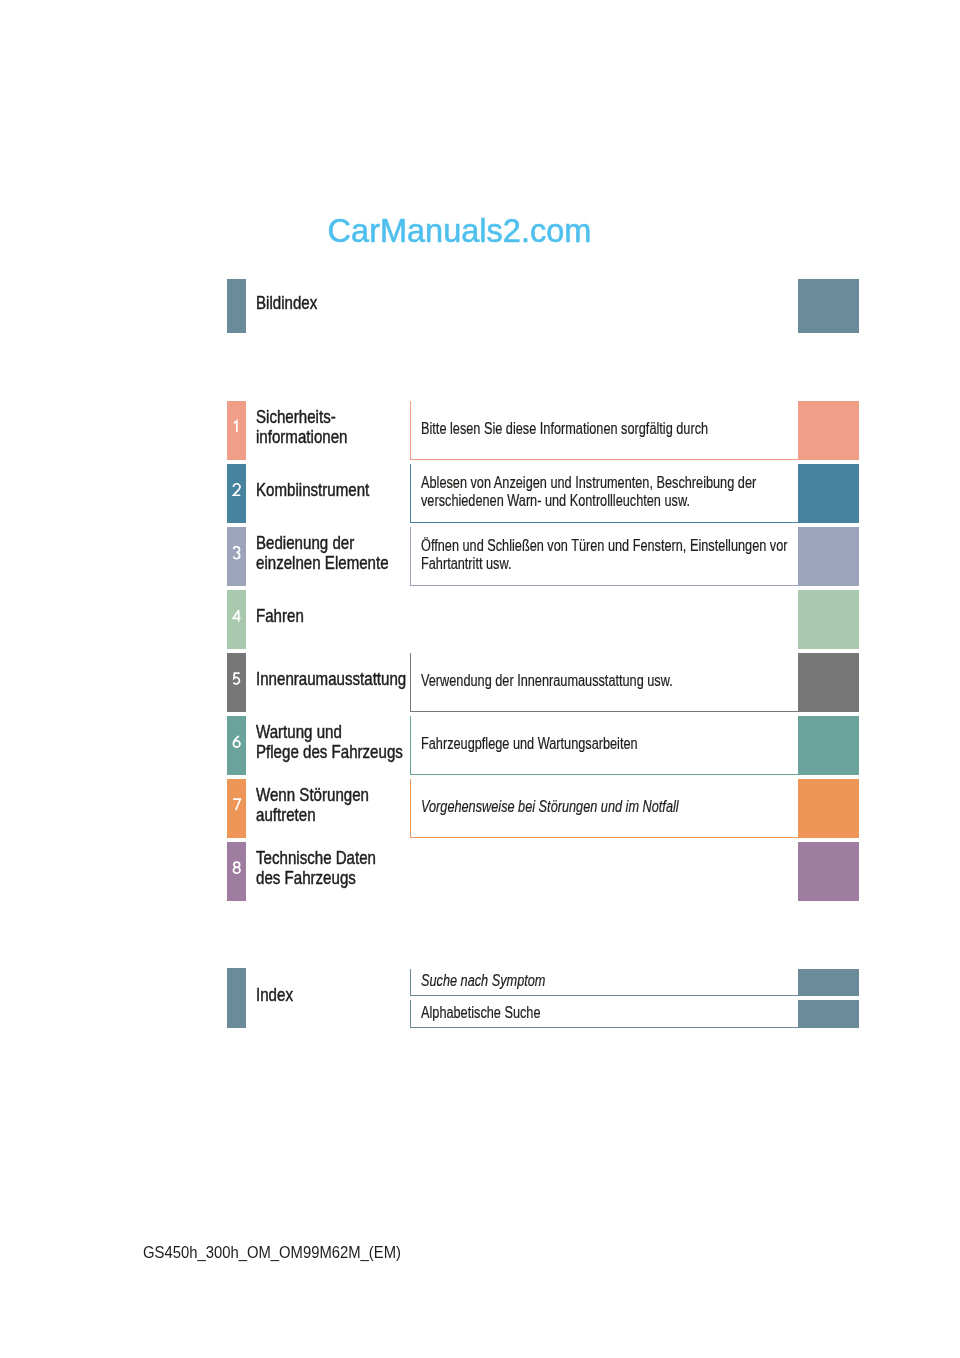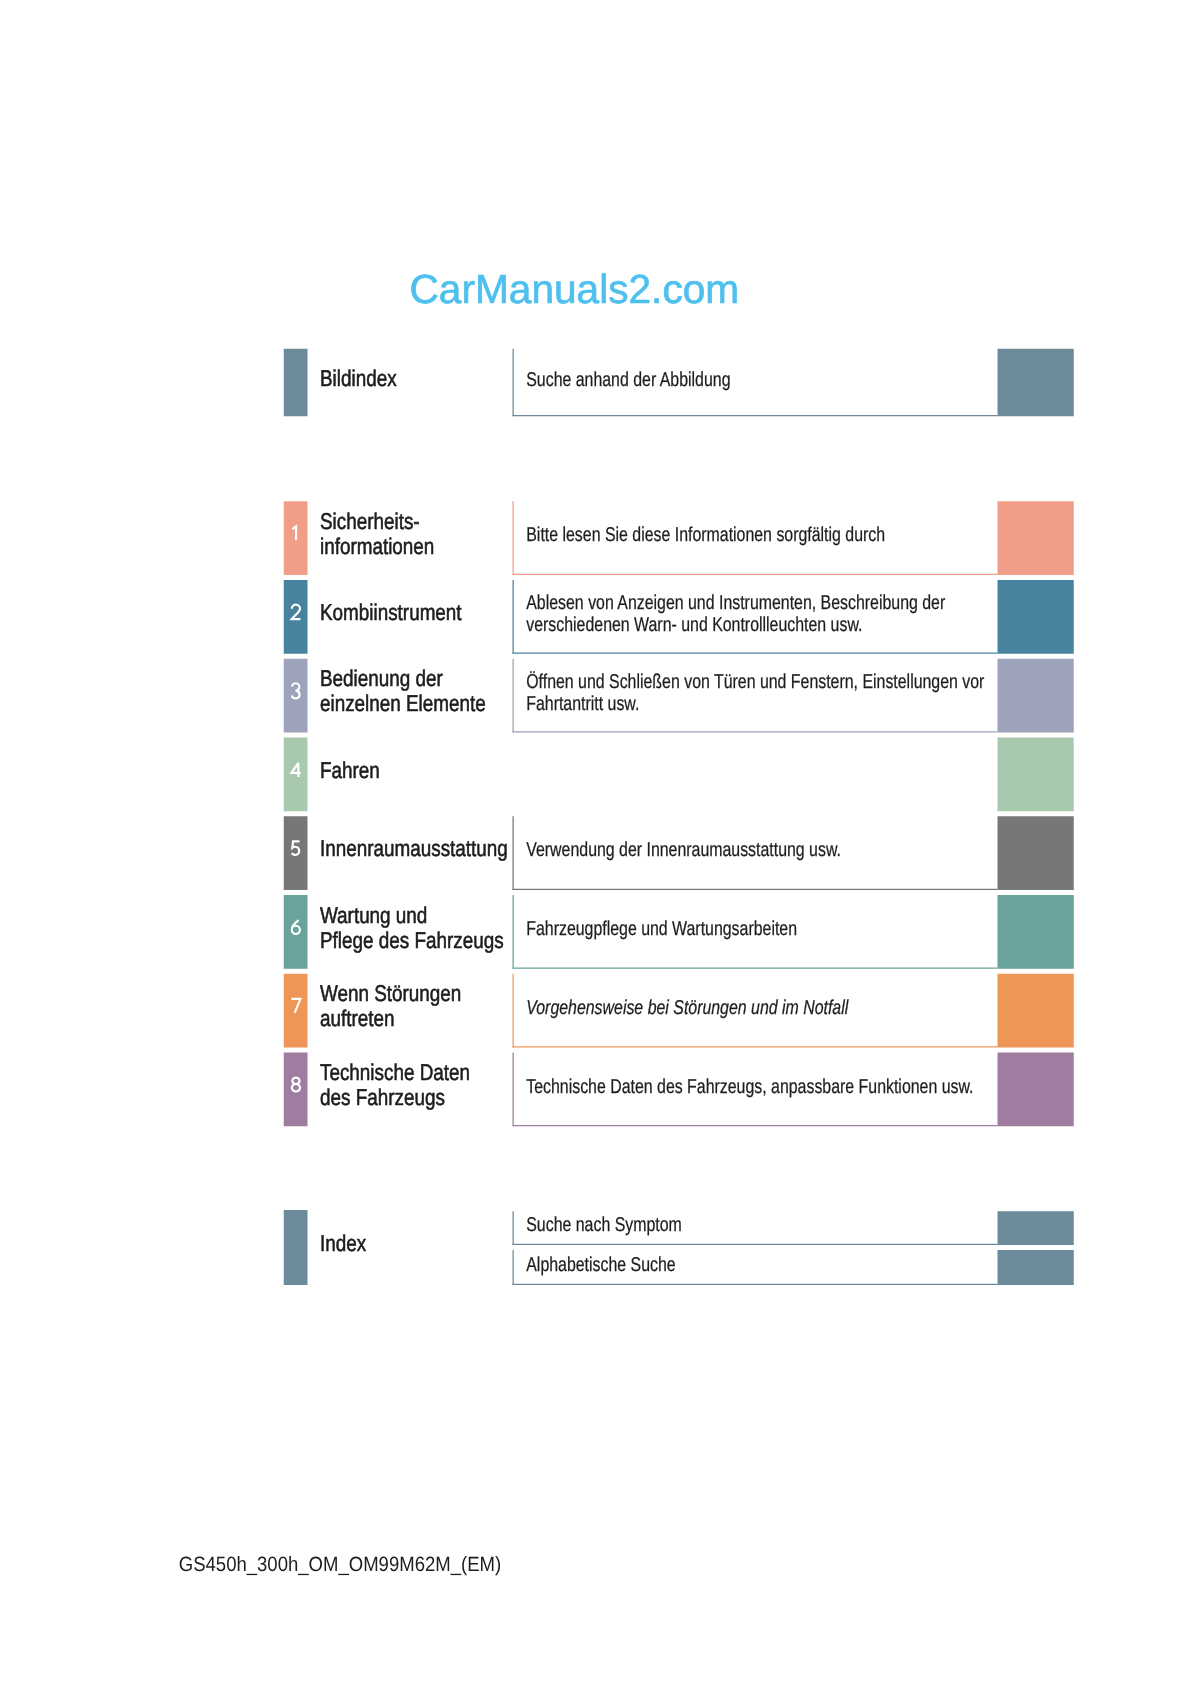--- a/index.html
+++ b/index.html
@@ -53,23 +53,20 @@
 </head>
 <body>
 
 <div class="page">
 
   <div class="logo">CarManuals2.com</div>
 
   <div class="row" style="top:250.90px;height:54.0px;">
     <div class="tab" style="background: rgb(107, 139, 155);"></div>
     <div class="title" style="top:23.69px;">Bildindex</div>
-    <div class="box" style="top: 0px; height: 54px; border-left-color: rgb(107, 139, 155); border-bottom-color: rgb(107, 139, 155);">
-      <div class="desc" style="top:25.66px;">Suche anhand der Abbildung</div>
-    </div>
     <div class="swatch" style="top: 0px; height: 54px; background: rgb(107, 139, 155);"></div>
   </div>
 
   <div class="row" style="top:373.00px;height:58.8px;">
     <div class="tab" style="background: rgb(240, 158, 136);"></div>
     <div class="tabnum" aria-label="1">
         <svg width="9.5" height="13.3" viewBox="0 0 10 14" role="img">
           <title>1</title>
           <path d="M2.0 3.4 L5.1 1.1 L5.1 12.9" fill="none" stroke="#ffffff" stroke-width="1.8"></path>
         </svg>
@@ -177,30 +174,27 @@
   <div class="row" style="top:813.93px;height:58.8px;">
     <div class="tab" style="background: rgb(158, 125, 160);"></div>
     <div class="tabnum" aria-label="8">
         <svg width="9.5" height="13.3" viewBox="0 0 10 14" role="img">
           <title>8</title>
           <path d="M5.0 1.15 A3.05 2.7 0 1 0 5.0 6.55 A3.05 2.7 0 1 0 5.0 1.15 M5.0 6.55 A3.45 3.15 0 1 0 5.0 12.85 A3.45 3.15 0 1 0 5.0 6.55" fill="none" stroke="#ffffff" stroke-width="1.8"></path>
         </svg>
       </div>
     <div class="title" style="top:15.87px;">Technische Daten</div>
     <div class="title" style="top:36.32px;">des Fahrzeugs</div>
-    <div class="box" style="top: 0px; height: 58.8px; border-left-color: rgb(158, 125, 160); border-bottom-color: rgb(158, 125, 160);">
-      <div class="desc" style="top:28.06px;">Technische Daten des Fahrzeugs, anpassbare Funktionen usw.</div>
-    </div>
     <div class="swatch" style="top: 0px; height: 58.8px; background: rgb(158, 125, 160);"></div>
   </div>
 
   <div class="row" style="top:940.20px;height:59.6px;">
     <div class="tab" style="background: rgb(107, 139, 155);"></div>
     <div class="title" style="top:27.19px;">Index</div>
-    <div class="box" style="top: 0.6px; height: 27.5px; border-left-color: rgb(107, 139, 155); border-bottom-color: rgb(107, 139, 155);">
+    <div class="box" style="top: 0.6px; height: 27.5px; border-left-color: rgb(107, 139, 155); border-bottom-color: rgb(107, 139, 155); font-style: italic;">
       <div class="desc" style="top:12.41px;">Suche nach Symptom</div>
     </div>
     <div class="swatch" style="top: 0.6px; height: 27.5px; background: rgb(107, 139, 155);"></div>
     <div class="box" style="top: 32.3px; height: 27.8px; border-left-color: rgb(107, 139, 155); border-bottom-color: rgb(107, 139, 155);">
       <div class="desc" style="top:12.56px;">Alphabetische Suche</div>
     </div>
     <div class="swatch" style="top: 32.3px; height: 27.8px; background: rgb(107, 139, 155);"></div>
   </div>
 
   <div class="footer">GS450h_300h_OM_OM99M62M_(EM)</div>

